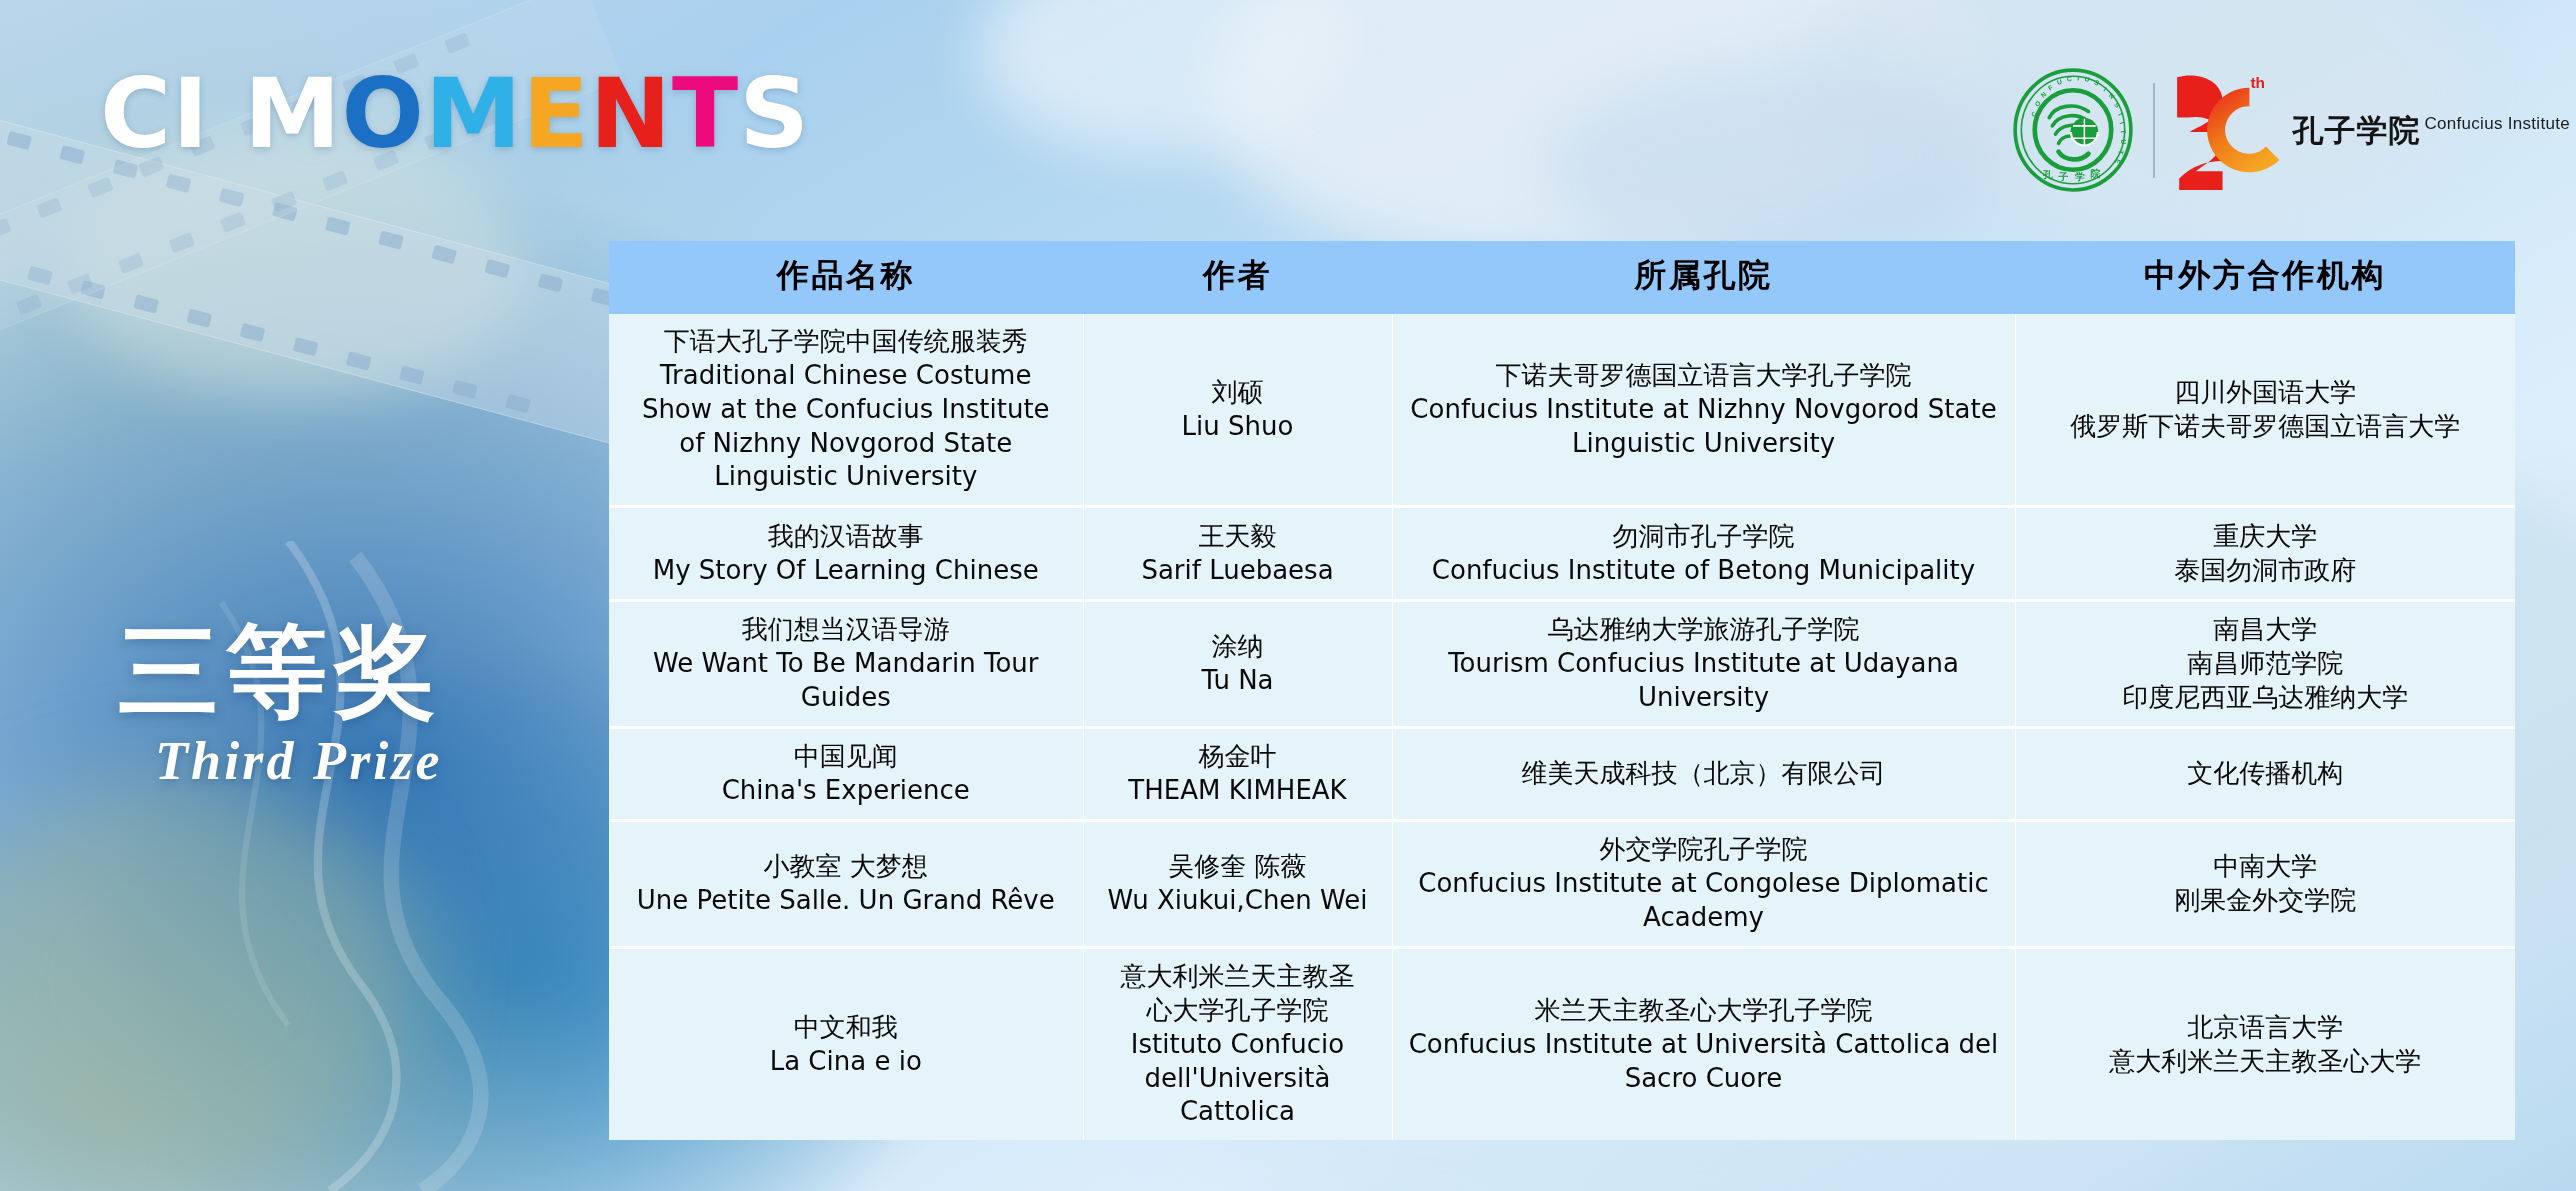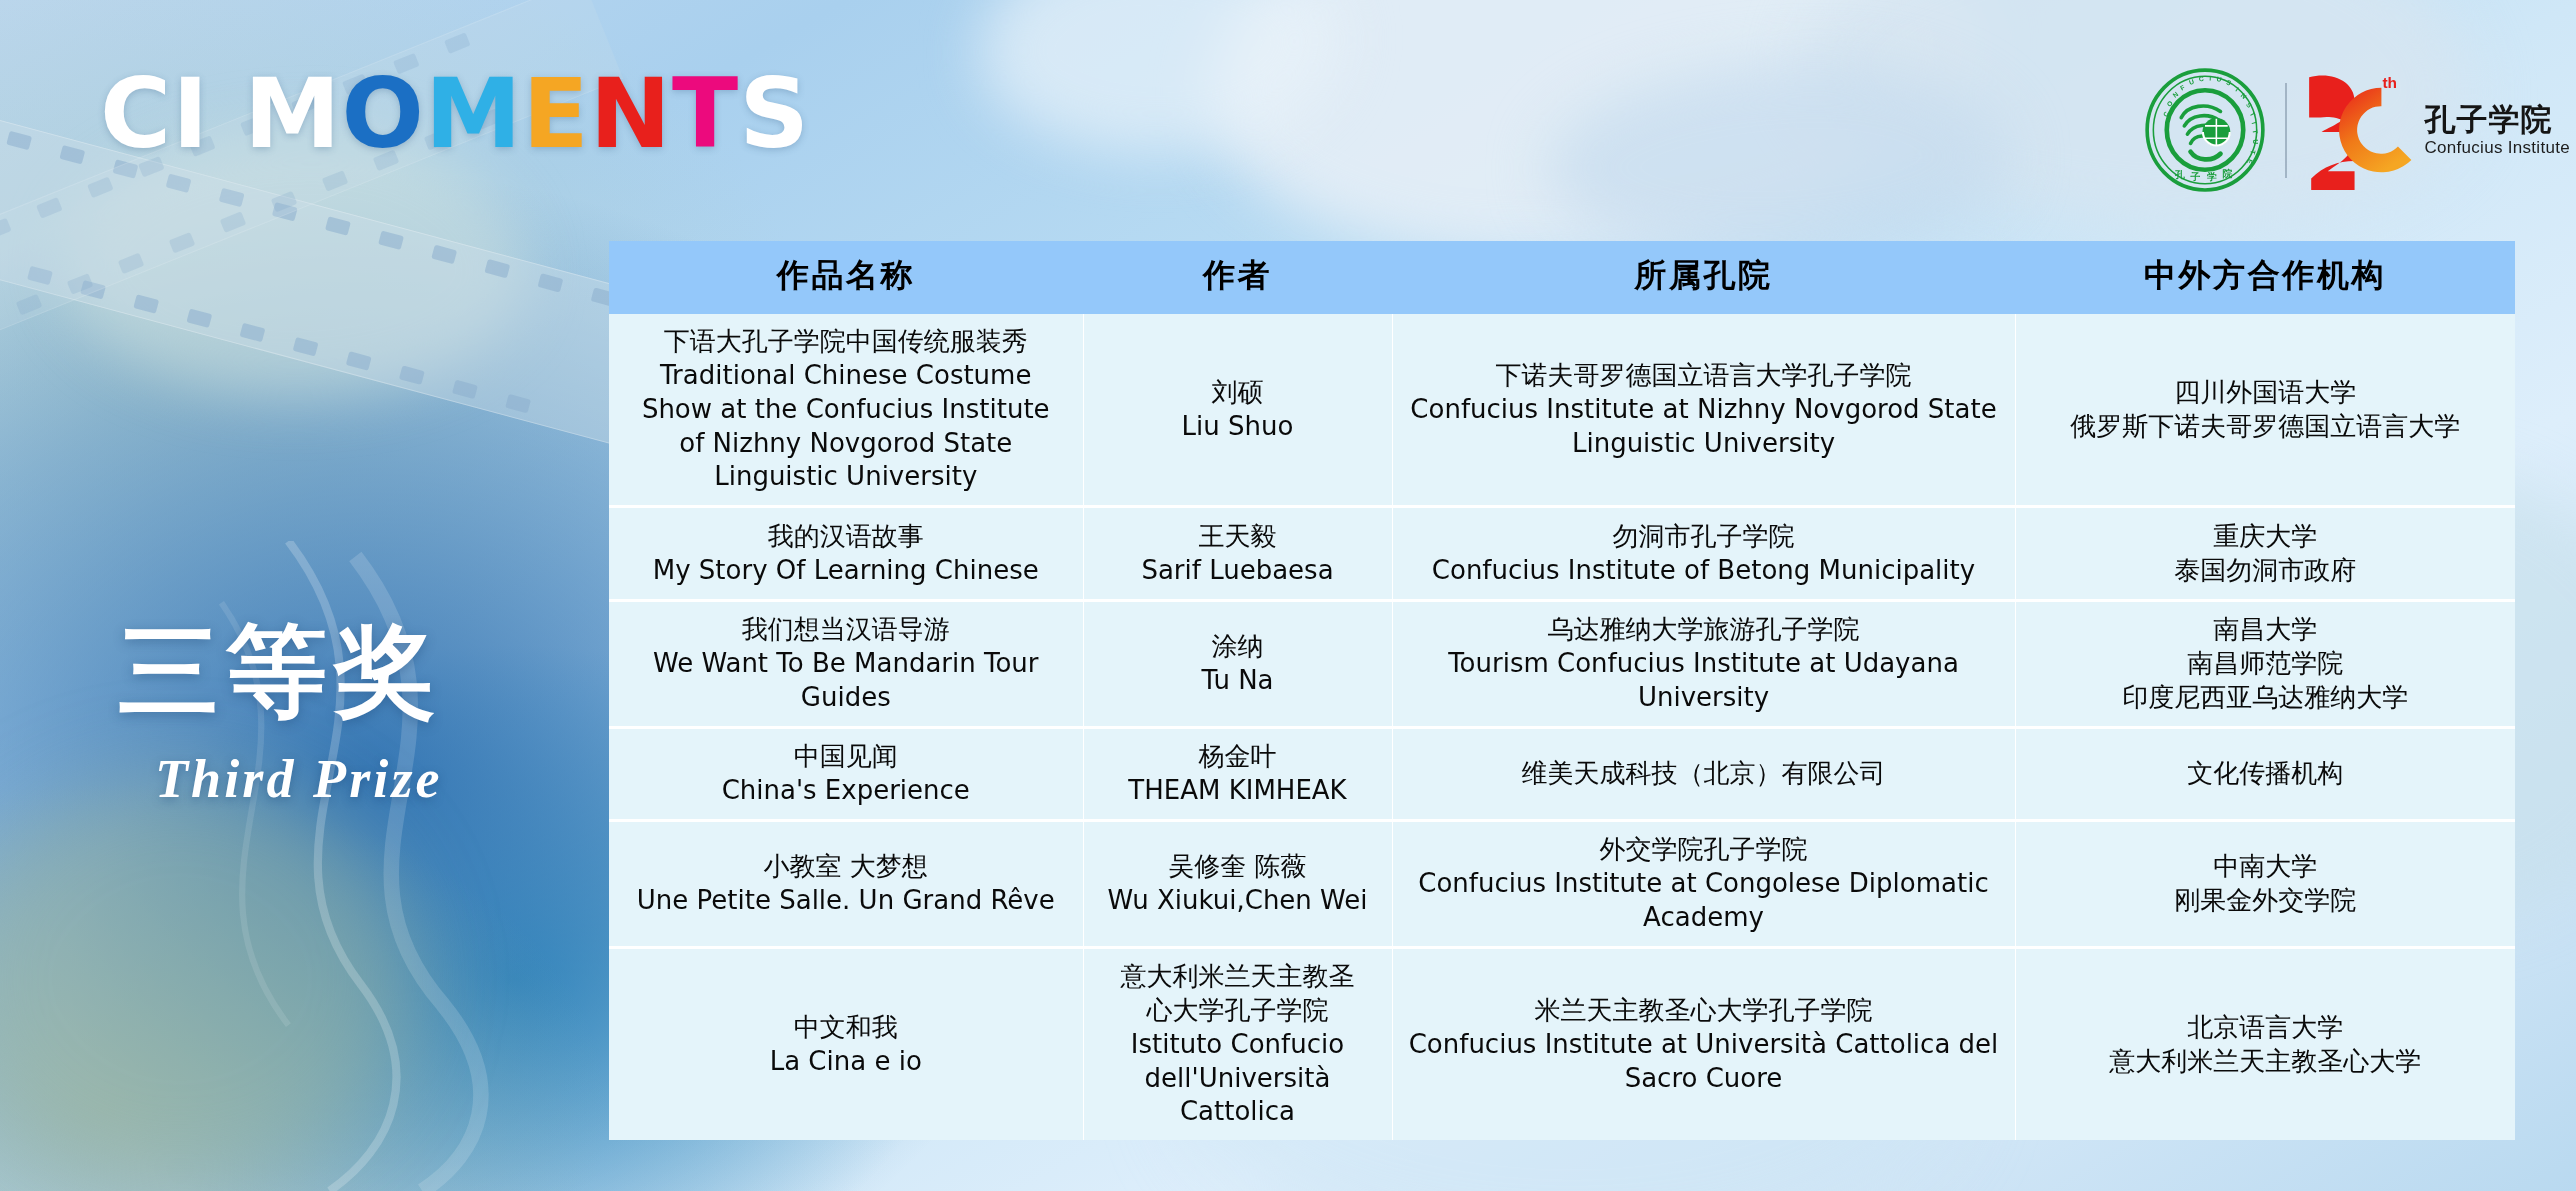--- a/index.html
+++ b/index.html
@@ -85,37 +85,37 @@
     position: absolute; left: 118px; top: 618px;
     text-align: right; color: #ffffff;
   }
   #prize-cn {
     font-size: 101px; font-weight: 700; line-height: 1.05;
     letter-spacing: 7.2px;
     font-family: "DejaVu Sans", sans-serif;
     text-shadow: 0 3.1px 11.3px rgba(20,60,110,0.35);
   }
   #prize-en {
-    margin-top: 24px; margin-left: 5.2px;
+    margin-top: 6px; margin-left: 5.2px;
     font-size: 54px; font-style: italic; font-weight: 700;
     letter-spacing: 3.1px;
     font-family: "Liberation Serif", serif;
     text-shadow: 0 2.6px 9.3px rgba(20,60,110,0.35);
   }
 
   
   #logos {
     position: absolute; right: 62px; top: 68px;
     display: flex; align-items: center; gap: 18.5px;
   }
   #logo-seal { width: 124px; height: 124px; flex: none; }
   #logo-div  { width: 1.5px; height: 95px; background: rgba(120,140,160,0.55); flex: none; }
   #logo-20   { display: flex; align-items: center; gap: 8.2px; flex: none; }
   #logo-20-mark { width: 111px; height: 120px; flex: none; }
-  #logo-20-text { display: flex; flex-direction: column; gap: 4px; }
+  #logo-20-text { display: flex; flex-direction: row; gap: 4px; }
   #logo-20-cn { font-size: 31px; font-weight: 700; color: #151515; line-height: 1;
                 font-family: "DejaVu Serif", serif; letter-spacing: 1px; }
   #logo-20-en { font-size: 17px; color: #1d1d1d; line-height: 1; letter-spacing: 0.3px; }
 
   
   #table-wrap { position: absolute; left: 609px; top: 241px; width: 1906px; }
   #ci-table { border-collapse: collapse; width: 100%; table-layout: fixed; }
 
   #ci-table thead th {
     background: #94c8fa;

